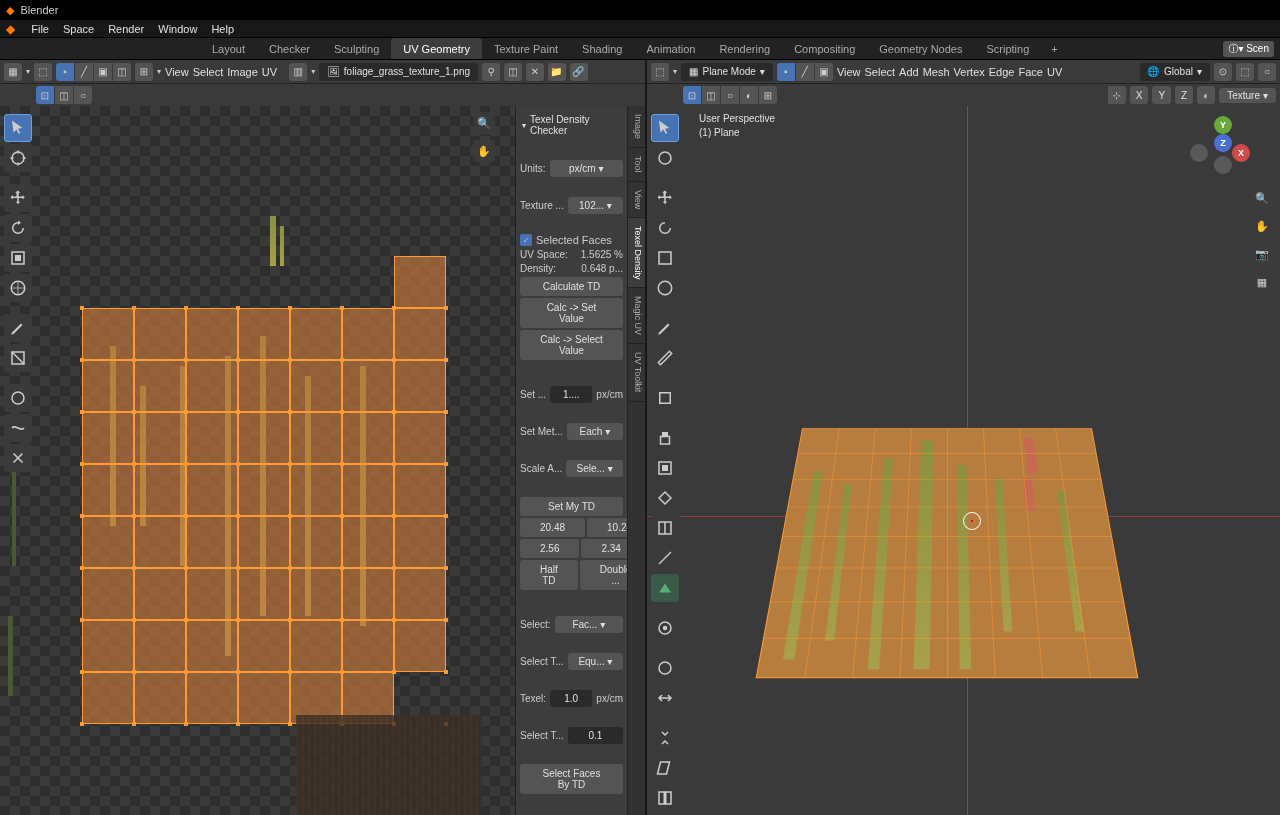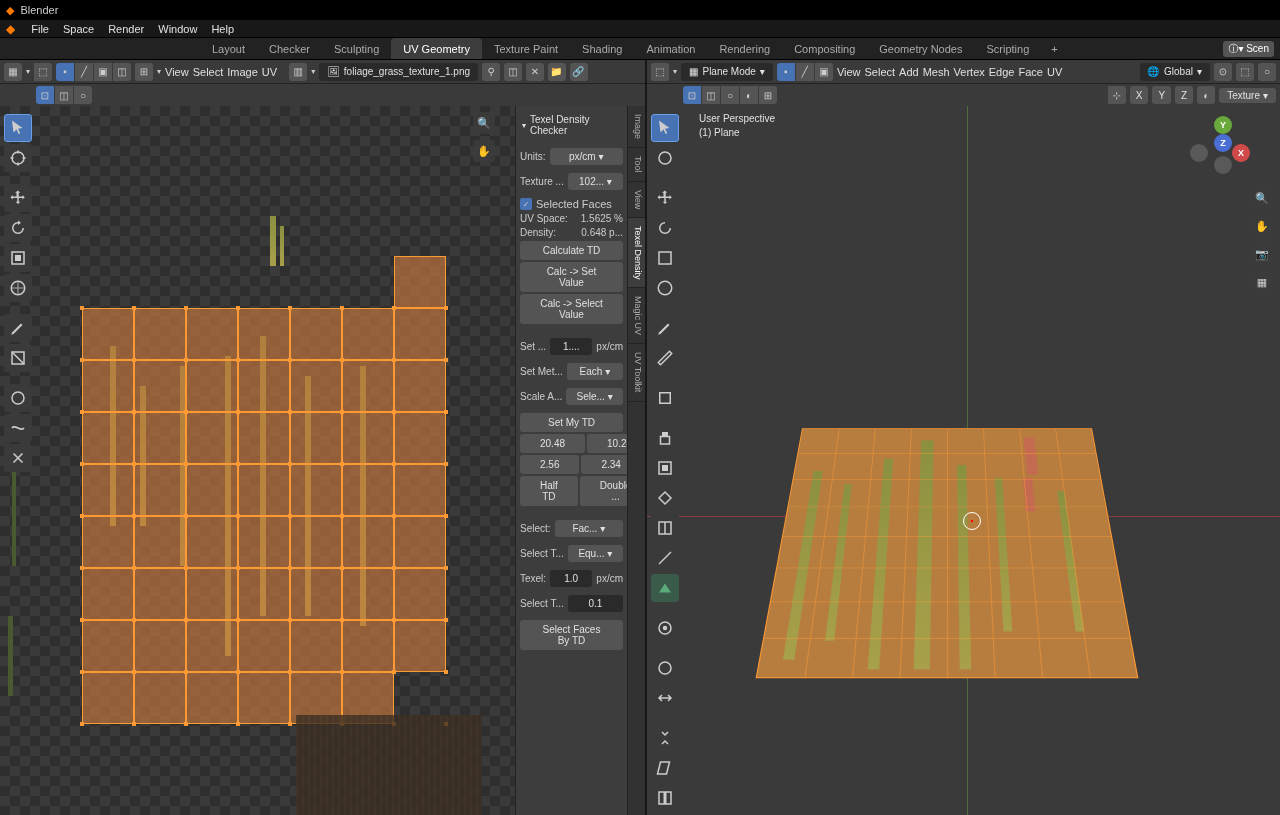--- a/index.html
+++ b/index.html
@@ -61,21 +61,21 @@
 .uv-vertex { position: absolute; width: 4px; height: 4px; background: #ff9933; transform: translate(-2px, -2px); }
 
 .panel-sidebar { position: absolute; right: 0; top: 0; bottom: 0; width: 130px; background: #3d3d3d; border-left: 1px solid #222; overflow-y: auto; z-index: 20; }
 .panel-tabs { position: absolute; right: 0; top: 0; bottom: 0; width: 18px; background: #323232; display: flex; flex-direction: column; z-index: 21; border-left: 1px solid #222; }
 .panel-tab { writing-mode: vertical-rl; padding: 8px 2px; font-size: 9px; color: #aaa; cursor: pointer; border-bottom: 1px solid #222; }
 .panel-tab.active { background: #3d3d3d; color: #fff; }
 
 .panel-content { padding: 4px 4px 4px 4px; margin-right: 18px; }
 .panel-header { display: flex; align-items: center; gap: 4px; padding: 4px 2px; font-size: 10px; color: #e0e0e0; }
 .panel-header .arrow { font-size: 8px; }
-.panel-row { display: flex; align-items: center; gap: 4px; margin: 8px 0; }
+.panel-row { display: flex; align-items: center; gap: 4px; margin: 20px 0; }
 .panel-label { font-size: 10px; color: #cccccc; flex: 0 0 auto; }
 .panel-field { background: #545454; border-radius: 3px; padding: 3px 6px; font-size: 10px; color: #e0e0e0; flex: 1; text-align: center; cursor: pointer; }
 .panel-field.dark { background: #2a2a2a; }
 .panel-btn { background: #545454; border-radius: 3px; padding: 4px 20px; font-size: 10px; color: #e0e0e0; text-align: center; cursor: pointer; width: 100%; margin: 2px 0; }
 .panel-check { display: flex; align-items: center; gap: 4px; margin: 3px 0; }
 .panel-check .box { width: 12px; height: 12px; background: #4772b3; border-radius: 2px; display: flex; align-items: center; justify-content: center; font-size: 8px; }
 .panel-info { font-size: 10px; color: #cccccc; margin: 3px 0; display: flex; justify-content: space-between; }
 .btn-row { display: flex; gap: 2px; margin: 2px 0; }
 .btn-row .panel-btn { margin: 0; }
 

